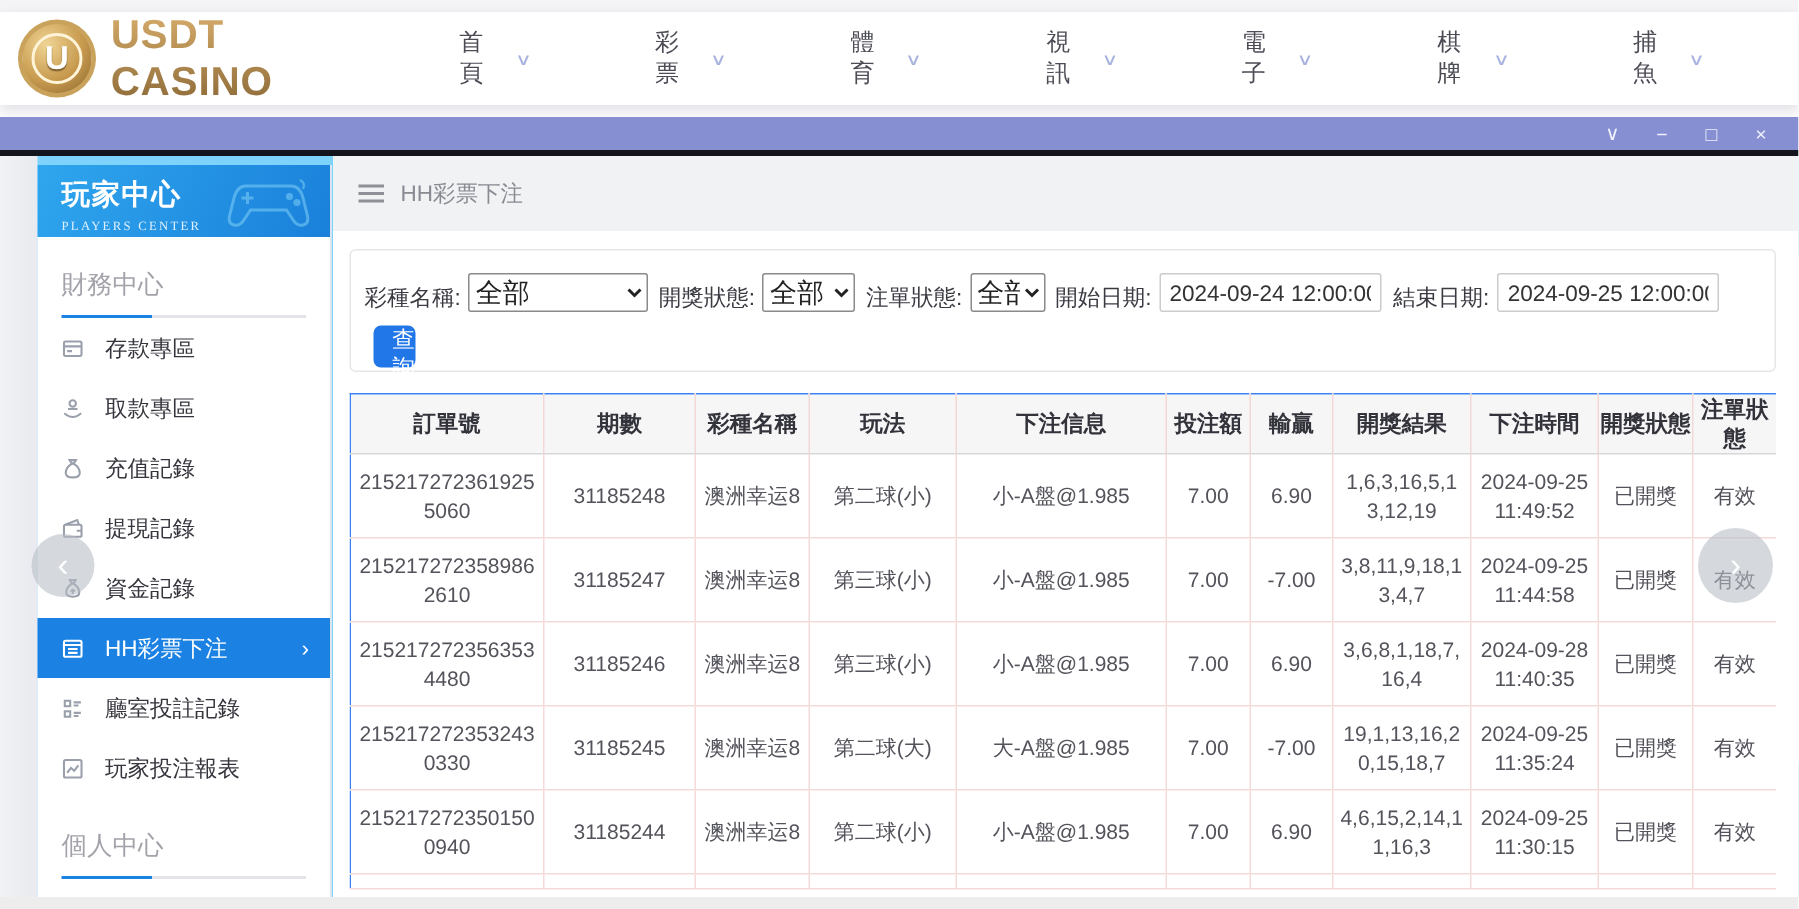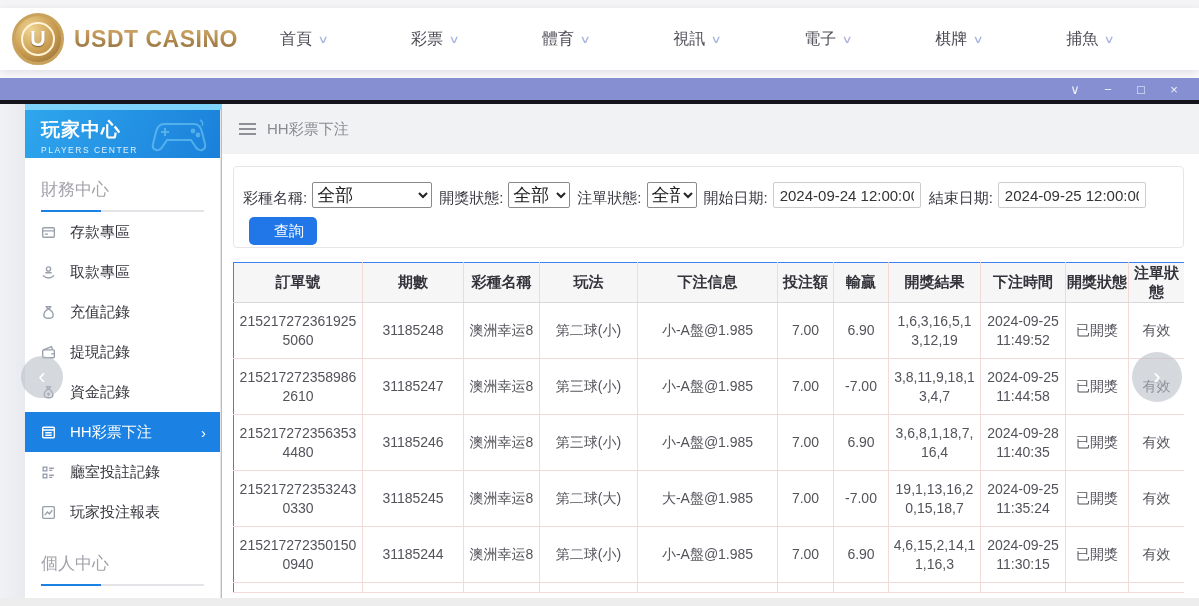--- a/index.html
+++ b/index.html
@@ -10,21 +10,21 @@
   #top-strip { position:absolute; left:0; top:0; width:100%; height:8px; background:#f4f4f6; }
   #navbar { position:absolute; left:0; top:8px; width:100%; height:62px; background:#fff;
             box-shadow:0 3px 8px rgba(60,60,90,.14); display:flex; align-items:center; z-index:5; }
   .logo-wrap { display:flex; align-items:center; padding-left:12px; }
   .coin { width:52px; height:52px; border-radius:50%; border:3px solid #c9a35c;
           background:radial-gradient(circle at 35% 30%, #f0d494, #c79a4e 55%, #8a6430);
           display:flex; align-items:center; justify-content:center; }
   .coin-inner { width:34px; height:34px; border-radius:50%; border:2px solid #fff3d8;
           display:flex; align-items:center; justify-content:center;
           color:#fff; font-size:22px; font-weight:bold; text-shadow:0 1px 1px #7a5a28; }
-  .brand { margin-left:10px; font-size:23px; font-weight:bold; letter-spacing:.5px;
+  .brand { margin-left:10px; font-size:27px; font-weight:bold; letter-spacing:.5px;
            background:linear-gradient(180deg,#d6ac6a,#8d6a38);
            -webkit-background-clip:text; background-clip:text; color:transparent; }
   #top-nav { display:flex; margin-left:42px;gap:20px; }
   .nav-item { display:flex; align-items:center; cursor:pointer; margin-right:64px; }
   .nav-label { font-size:16px; color:#4c4c56; }
   .nav-chevron { font-size:11px; color:#a9b3e0; margin-left:7px; transform:scaleX(1.4); }
 
   #nav-gap { position:absolute; left:0; top:70px; width:100%; height:8px; background:#fcfcfd; }
   #titlebar { position:absolute; left:0; top:78px; width:100%; height:22px; background:#878fd3;
               display:flex; align-items:center; justify-content:flex-end; z-index:6; }
@@ -33,21 +33,21 @@
 
   
   #content { position:absolute; left:0; top:104px; width:100%; height:494px; background:#7dd3fc; }
   #left-rail { position:absolute; left:0; top:0; width:25px; height:494px;
                background:linear-gradient(90deg,#f1f2f5,#e8eaef); }
   #sidebar { position:absolute; left:25px; top:6px; width:196px; height:488px; background:#fff;
              border-right:1px solid #e3e4e8; }
   .side-header { height:48px; background:linear-gradient(115deg,#2fa6ee,#1a80da);
                  position:relative; padding:7px 0 0 16px; overflow:hidden; }
   .side-title { color:#fff; font-size:19px; font-weight:bold; letter-spacing:1px; }
-  .side-sub { color:#dff0fd; font-size:8.5px; letter-spacing:1.5px; margin-top:2px; }
+  .side-sub { color:#dff0fd; font-size:8.5px; letter-spacing:1.5px; margin-top:2px;font-family:Liberation Serif, serif; }
   .gamepad { position:absolute; right:8px; top:6px; opacity:.55; }
   .side-section-title { margin:20px 0 0 16px; font-size:17px; color:#a2a2aa; }
   .side-underline { margin:9px 16px 0 16px; height:2px;
                     background:linear-gradient(90deg,#1a82e2 0px,#1a82e2 60px,#e4e4e8 60px,#e4e4e8 100%); }
   .side-item { height:40px; display:flex; align-items:center; padding-left:15px; cursor:pointer;
                font-size:15px; color:#35353d; position:relative; }
   .side-item .ic { width:17px; height:17px; margin-right:13px; color:#99a0ac; flex:0 0 auto; }
   .side-item.active { background:#1b82e4; color:#fff; }
   .side-item.active .ic { color:#fff; }
   .side-item .arrow { position:absolute; right:14px; color:#fff; font-size:15px; }
@@ -63,21 +63,21 @@
   #filter-card { position:absolute; left:11px; top:62px; width:951px; height:82px;
                  border:1px solid #e6e6e8; border-radius:4px; background:#fff; }
   .filter-row { display:flex; align-items:flex-end; padding:15px 0 0 9px; }
   .f-label { font-size:15px; color:#3a3a42; white-space:nowrap; }
   select { height:26px; font-size:18px; color:#222; margin:0 7px 0 5px; background:#fff;
            border:1px solid #8a8a8a; border-radius:2px; }
   .sel-lottery { width:120px; } .sel-draw { width:62px; } .sel-order { width:50px; }
   .date-input { width:148px; height:26px; border:1px solid #ccc; border-radius:2px;
                 font-size:15px; color:#333; padding:0 6px; margin:0 8px 0 5px;
                 font-family:"Liberation Sans","DejaVu Sans",sans-serif; }
-  .query-btn { margin:9px 0 9px 15px; width:68px; height:28px; background:#2277e8; color:#fff;
+  .query-btn { margin:9px 0 9px 15px; width:28px; height:28px; background:#2277e8; color:#fff;
                border:none; border-radius:5px; font-size:15px; cursor:pointer;
                font-family:"Liberation Sans","DejaVu Sans",sans-serif;padding-left:12px; }
 
   
   #table-wrap { position:absolute; left:11px; top:158px; width:951px; height:336px; overflow:hidden; }
   table { width:951px; border-collapse:collapse; table-layout:fixed; border:1px solid #3b82f6; }
   th { height:40px; background:#f6f6f7; font-size:15px; font-weight:bold; color:#33333b;
        border:1px solid #f3d8d8; border-top:none; border-bottom:1px solid #d8d8da; }
   td { height:56px; font-size:14px; color:#53535b; text-align:center; line-height:1.35;
        border:1px solid #f5dada; word-break:break-all; padding:2px 3px; background:#fff; }

